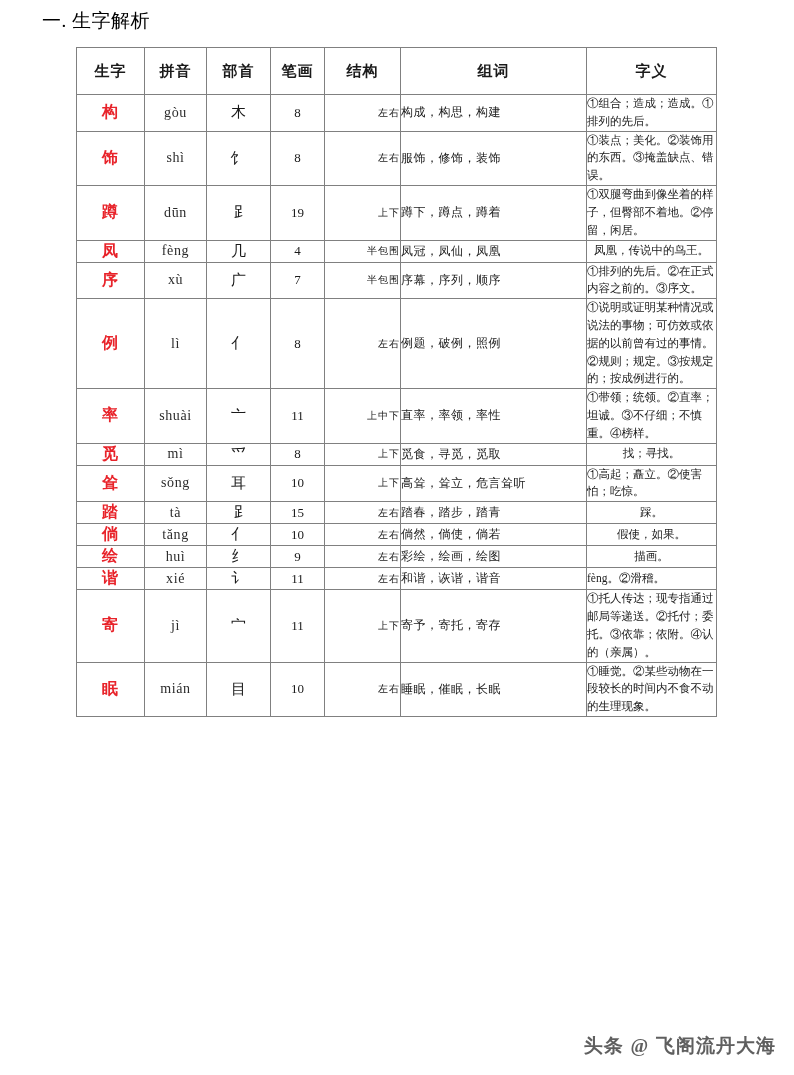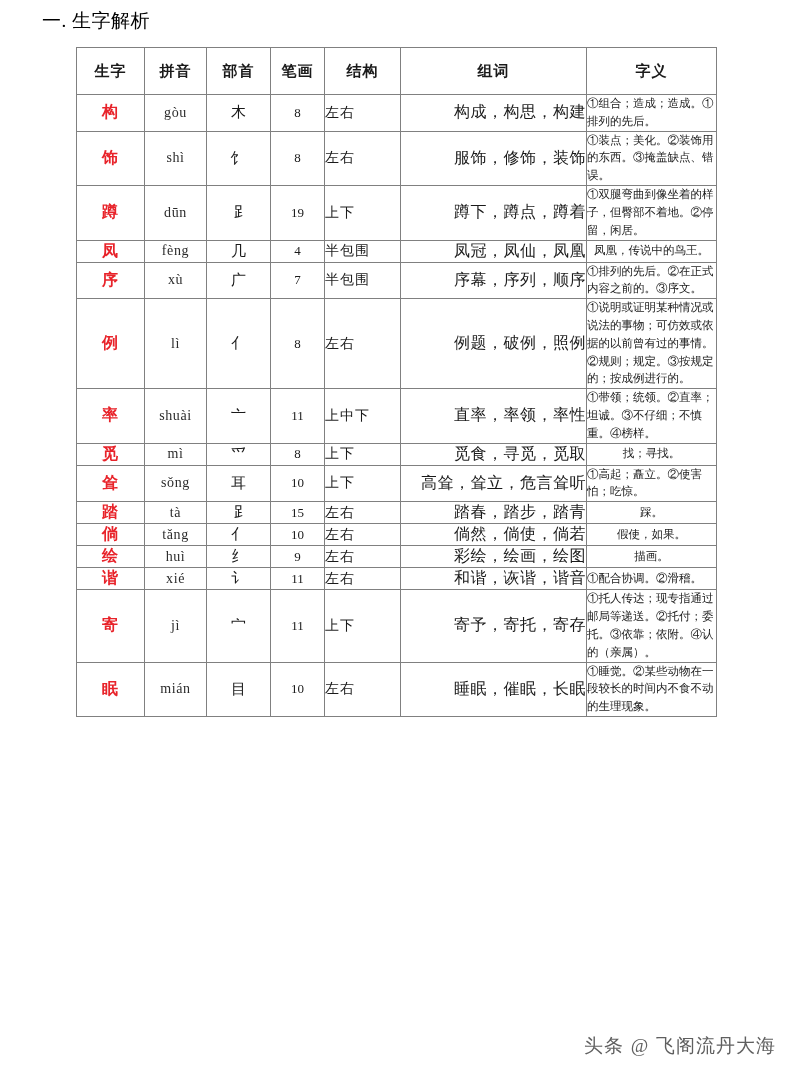--- a/index.html
+++ b/index.html
@@ -97,28 +97,28 @@
     font-size: 15px;
     color: #1a1a1a;
   }
   td.bihua {
     text-align: center;
     font-size: 13px;
     font-family: "Liberation Serif", "DejaVu Serif", serif;
     color: #1a1a1a;
   }
   td.jiegou {
+    text-align: right;
+    font-size: 10px;
+    letter-spacing: 1px;
+    color: #1a1a1a;
+  }
+  td.zuci {
     text-align: left;
-    font-size: 14px;
-    letter-spacing: 1px;
-    color: #1a1a1a;
-  }
-  td.zuci {
-    text-align: right;
-    font-size: 16px;
+    font-size: 12px;
     letter-spacing: 0.5px;
     color: #1a1a1a;
   }
   td.ziyi {
     font-size: 11.5px;
     line-height: 1.55;
     color: #1a1a1a;
     padding: 4px 3px 4px 4px;
     text-align: left;
     word-break: break-all;
@@ -132,21 +132,21 @@
   td.zi, td.pinyin, td.bushou, td.bihua, td.jiegou, td.zuci {
     padding: 5px 2px;
   }
 
   
   .watermark {
     position: absolute;
     right: 18px;
     bottom: 16px;
     font-size: 19px;
-    font-weight: 400;
+    font-weight: 700;
     color: #4a4a4a;
     letter-spacing: 1px;
     white-space: nowrap;
     font-family: "Liberation Serif", "DejaVu Serif", serif;
     opacity: 0.88;
   }
   .watermark .wm-at { margin: 0 1px; }
 </style>
 </head>
 <body>
@@ -286,21 +286,21 @@
             <td class="zuci">彩绘，绘画，绘图</td>
             <td class="ziyi center">描画。</td>
           </tr>
           <tr>
             <td class="zi">谐</td>
             <td class="pinyin">xié</td>
             <td class="bushou">讠</td>
             <td class="bihua">11</td>
             <td class="jiegou">左右</td>
             <td class="zuci">和谐，诙谐，谐音</td>
-            <td class="ziyi">①配合协调。②滑稽。</td>
+            <td class="ziyi">fèng。②滑稽。</td>
           </tr>
           <tr>
             <td class="zi">寄</td>
             <td class="pinyin">jì</td>
             <td class="bushou">宀</td>
             <td class="bihua">11</td>
             <td class="jiegou">上下</td>
             <td class="zuci">寄予，寄托，寄存</td>
             <td class="ziyi">①托人传达；现专指通过邮局等递送。②托付；委托。③依靠；依附。④认的（亲属）。</td>
           </tr>

